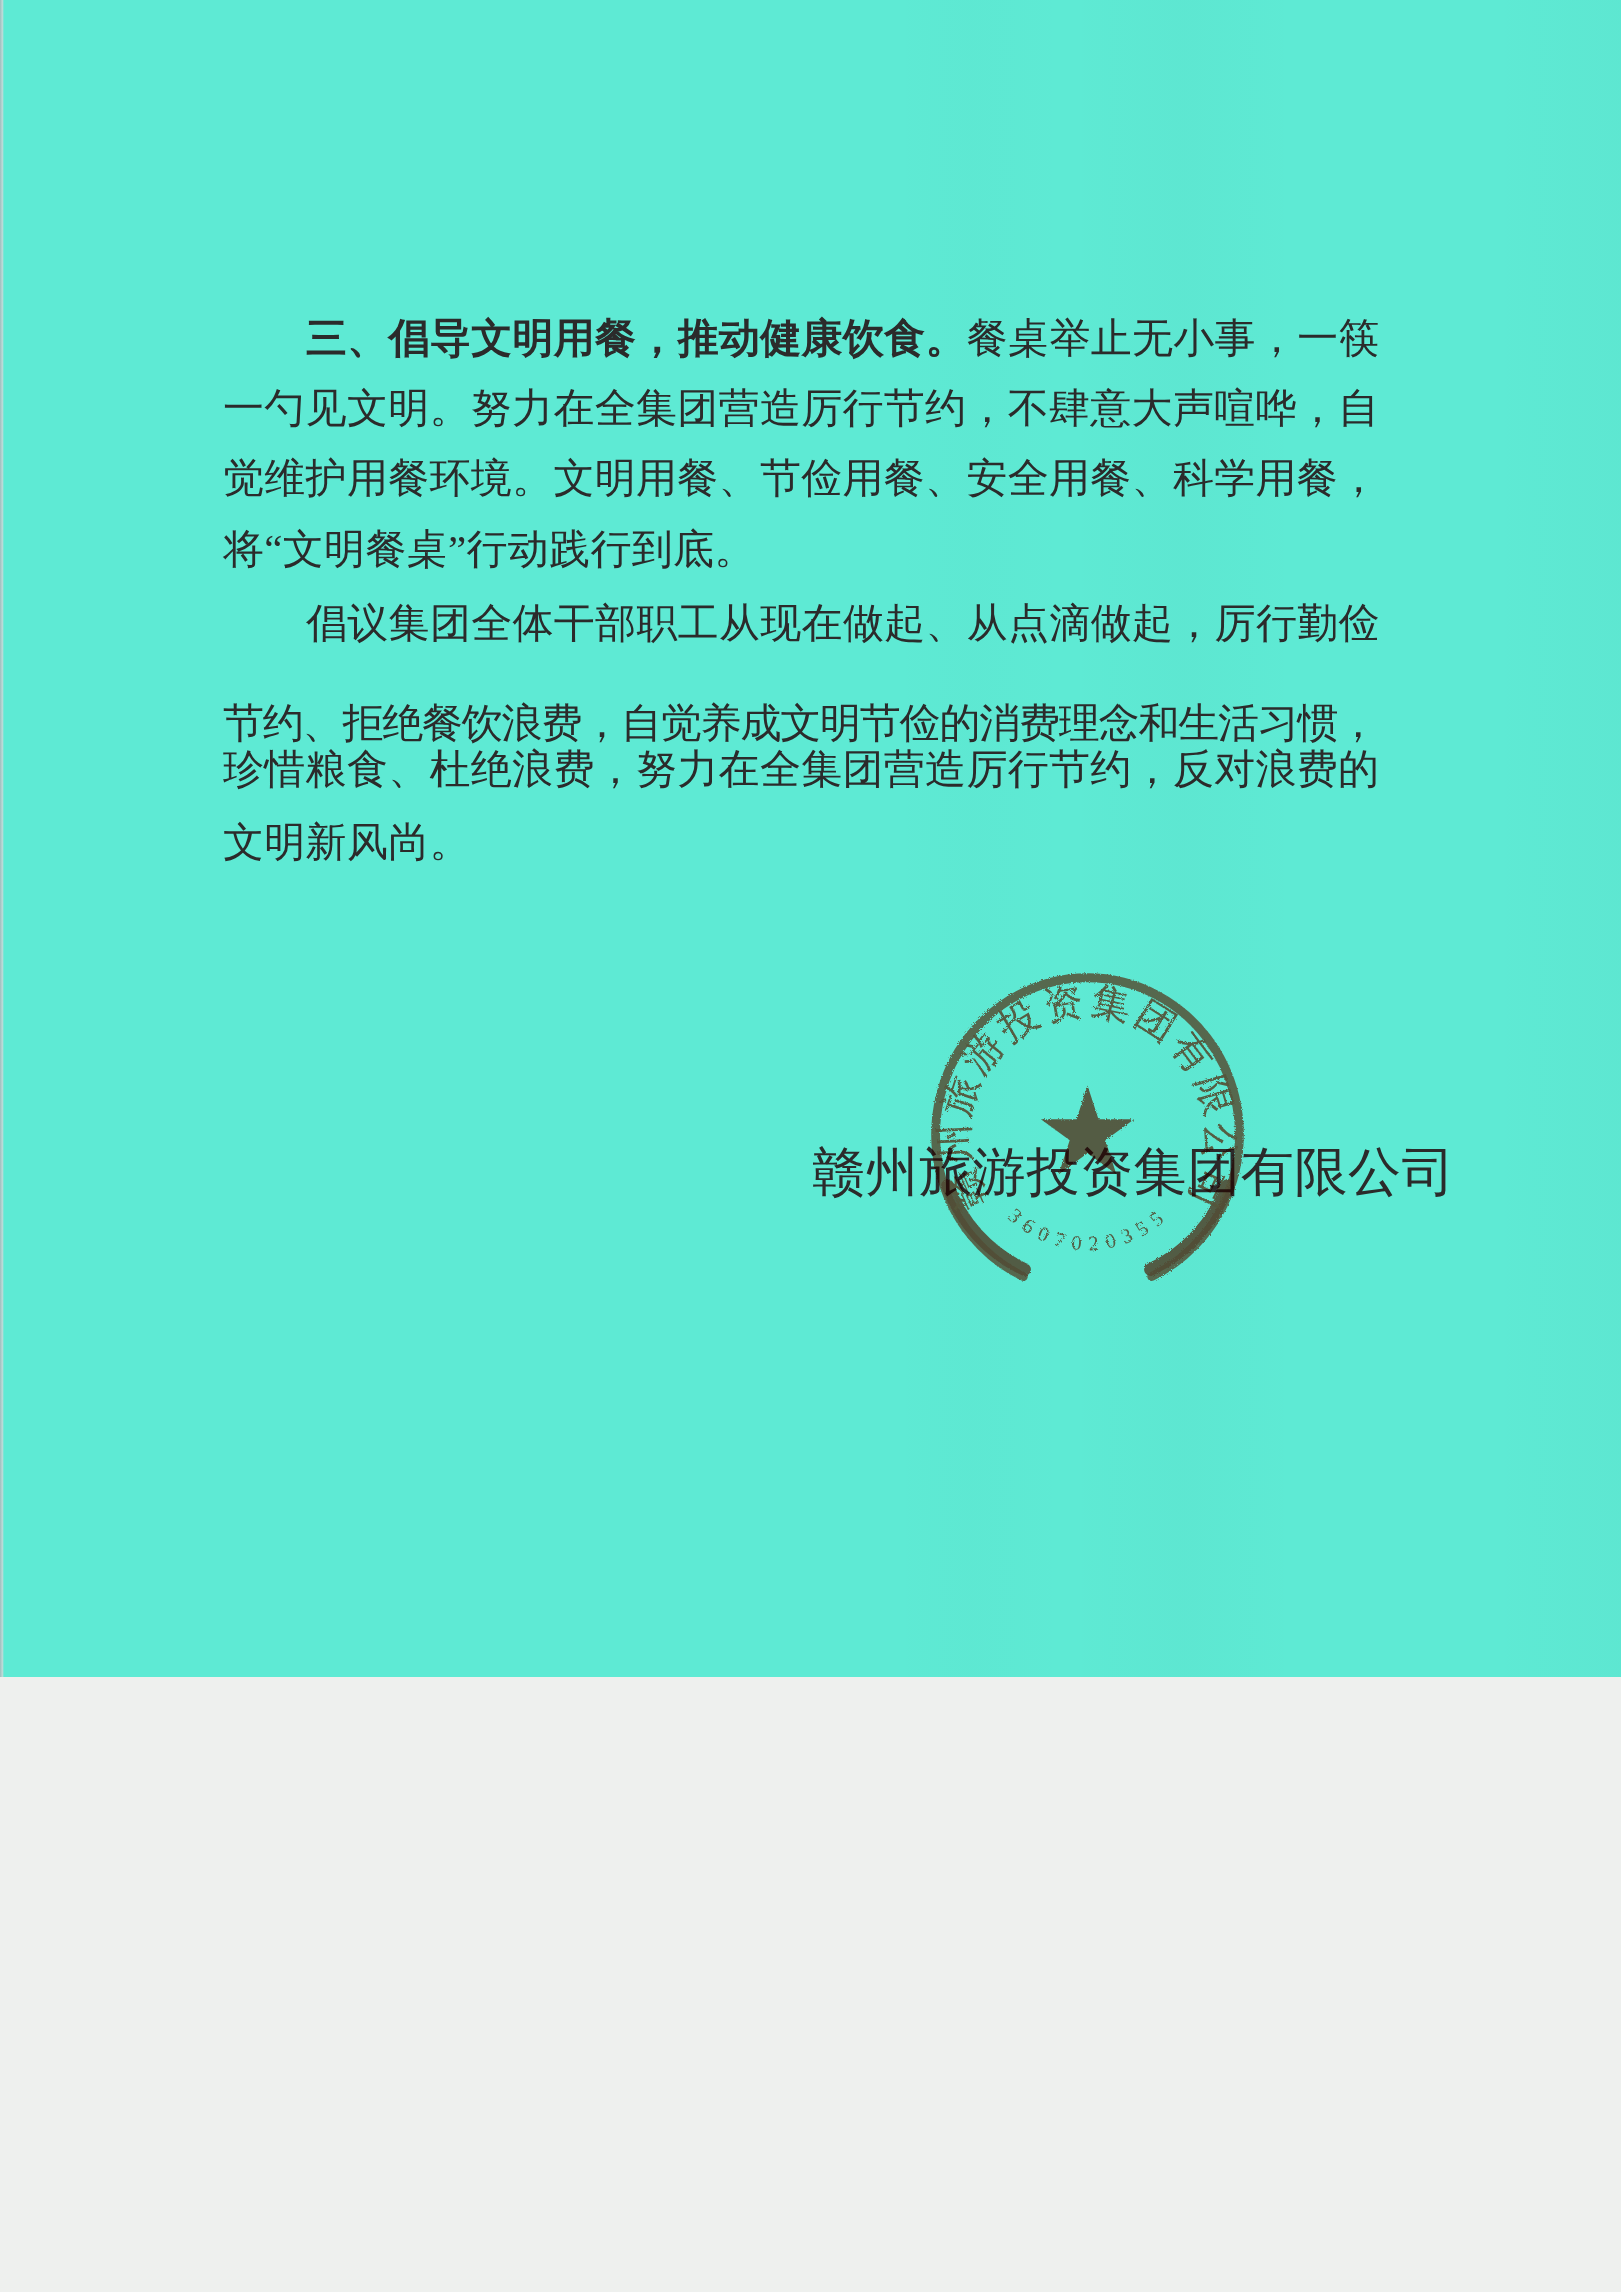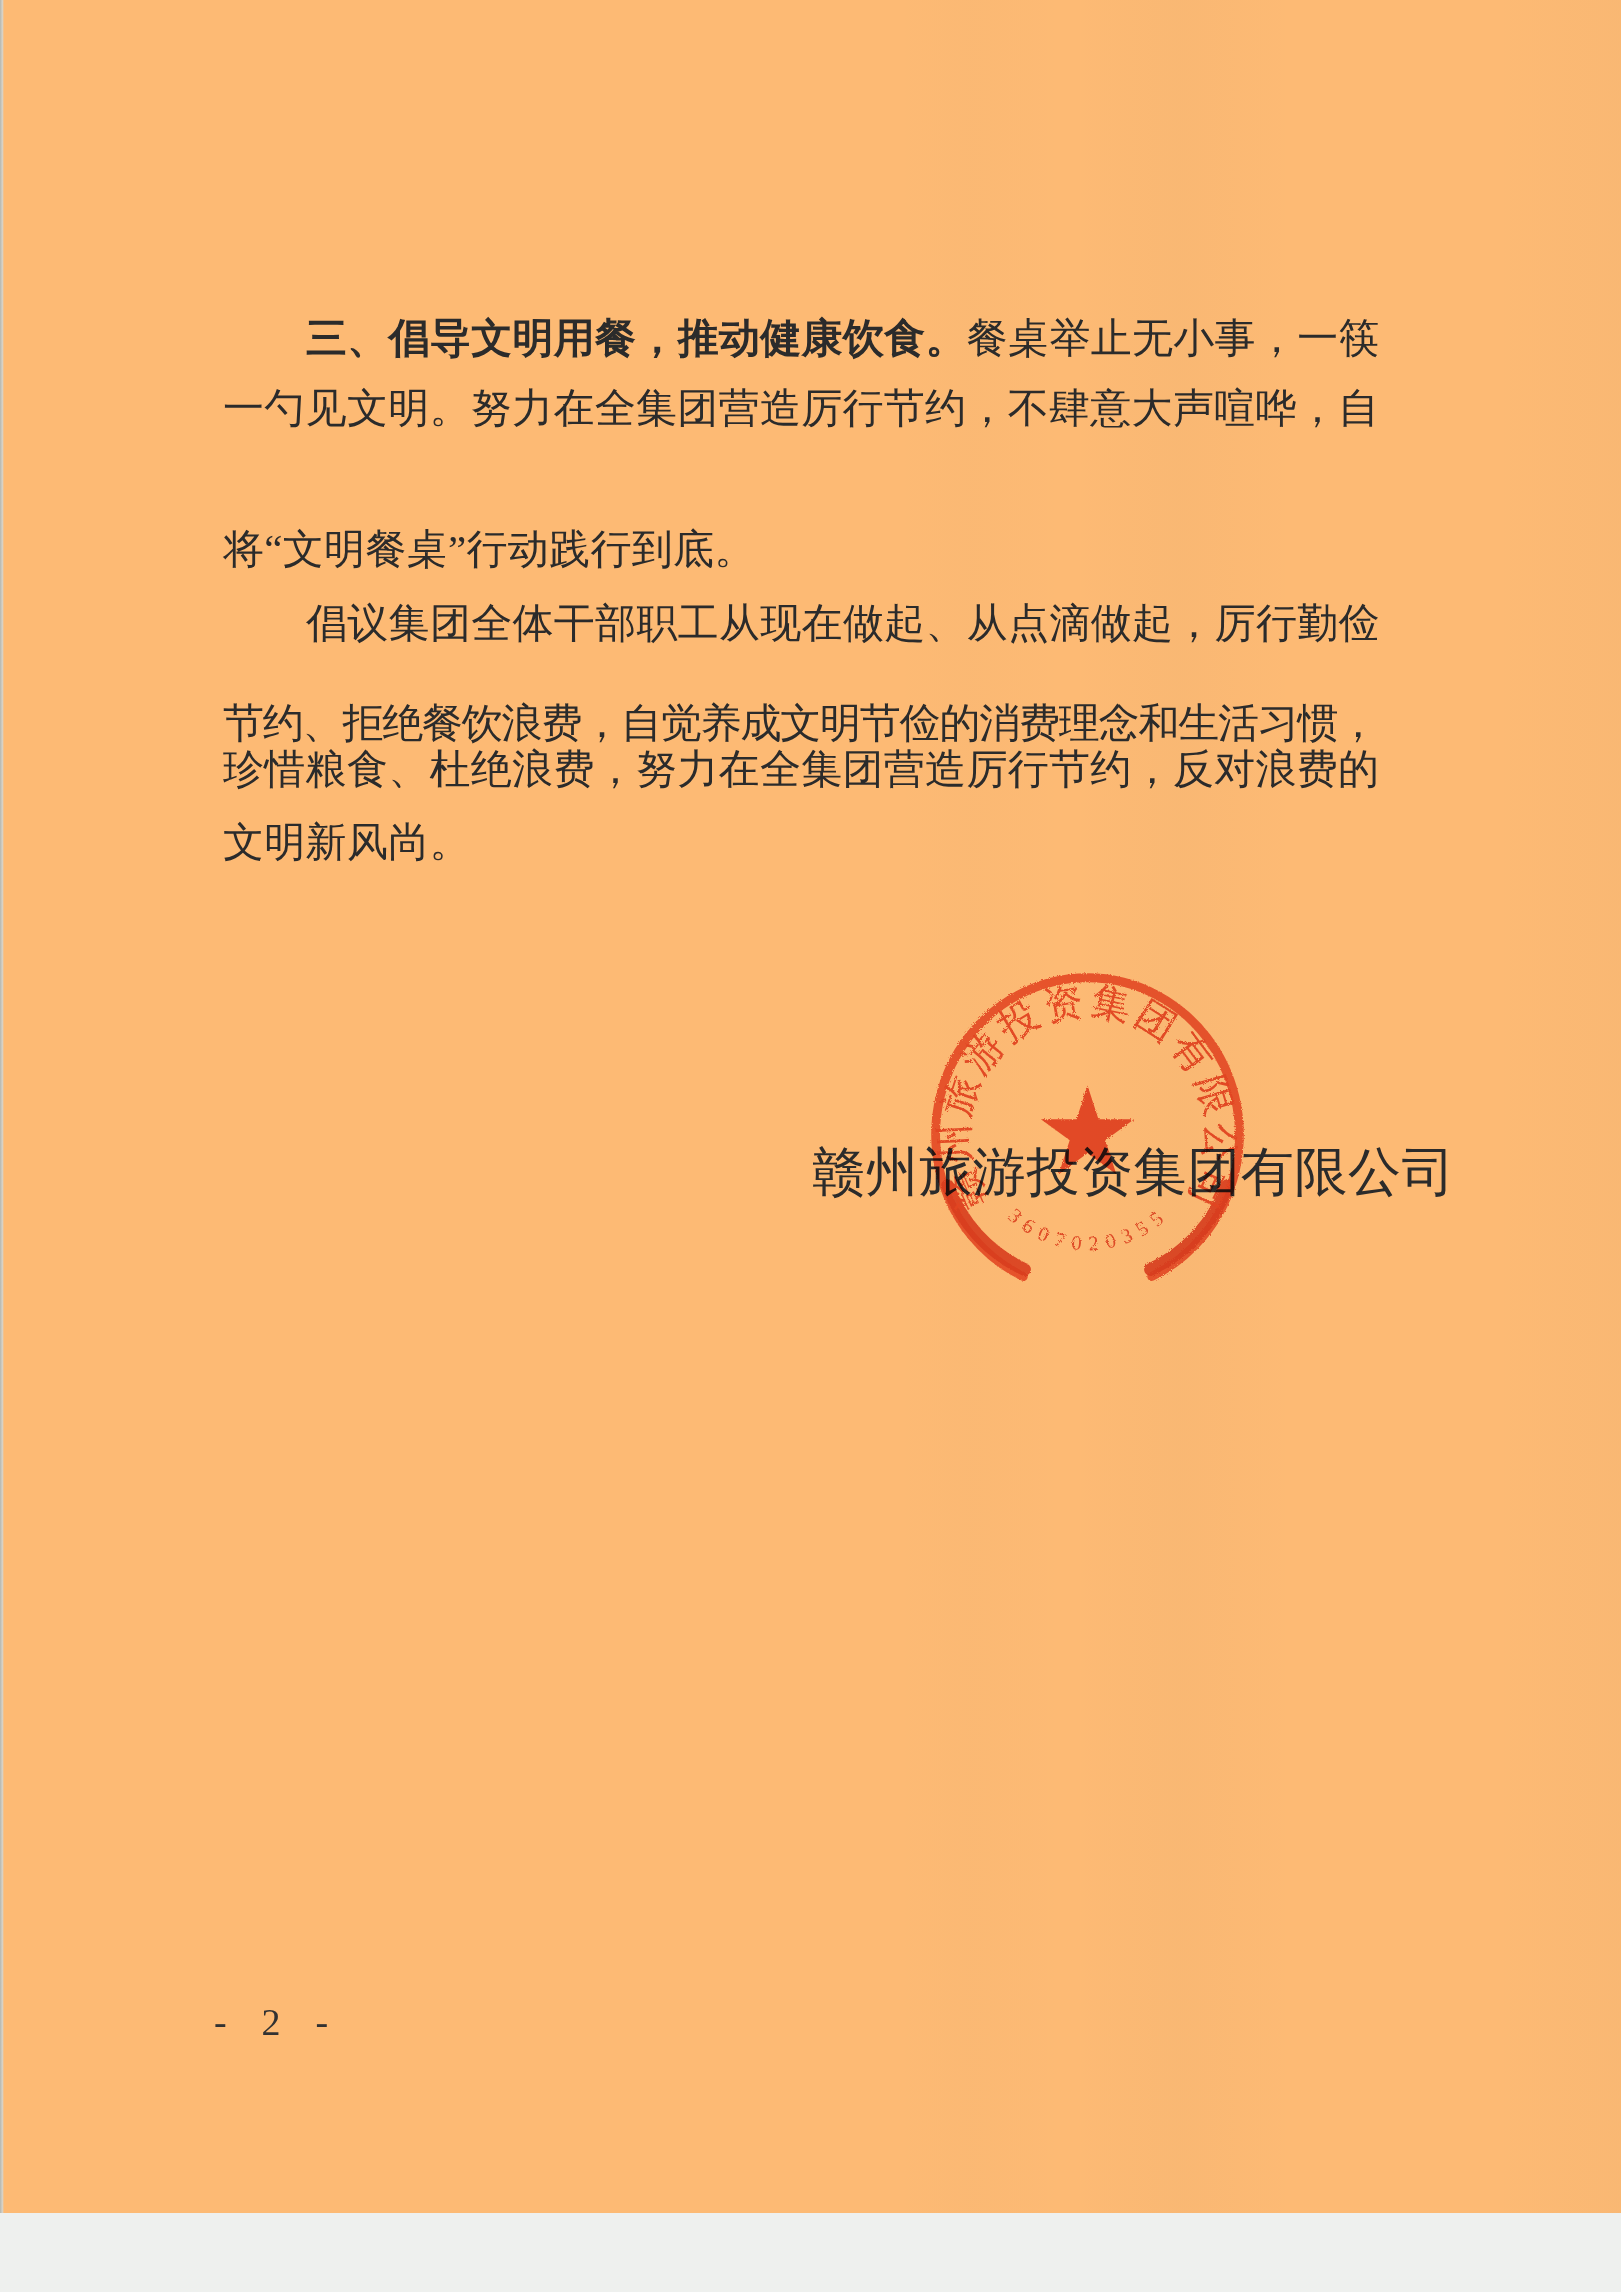--- a/index.html
+++ b/index.html
@@ -1,19 +1,19 @@
 <!DOCTYPE html>
 <html><head>
 <meta charset="utf-8">
 <style>
   html,body{margin:0;padding:0;background:#eef0ee;}
   .page{
     position:relative;
-    width:1621px;height:2213px;
-    background:#fdba74;
+    width:1621px;height:1677px;
+    background:#5eead4;
     overflow:hidden;
     font-family:"Liberation Serif","DejaVu Serif",serif;
     color:#2b2b2b;
     text-decoration:underline;
   }
   
   .scan-edge{
     position:absolute;left:0;top:0;width:3.9px;height:100%;
     background:linear-gradient(90deg,#a9b6b9,#cfd7d8 60%,rgba(255,255,255,0));
     opacity:.85;
@@ -56,20 +56,21 @@
 </head>
 <body>
 
 <div class="page">
 
   <div class="scan-edge"></div>
   <div class="scan-bands"></div>
 
   <div class="line indent" style="top:314px"><span class="lead-bold">三、倡导文明用餐，推动健康饮食。</span><span>餐桌举止无小事，一筷</span></div>
   <div class="line" style="top:384px">一勺见文明。努力在全集团营造厉行节约，不肆意大声喧哗，自</div>
+  <div class="line" style="top:454px">觉维护用餐环境。文明用餐、节俭用餐、安全用餐、科学用餐，</div>
   <div class="line indent" style="top:599px">倡议集团全体干部职工从现在做起、从点滴做起，厉行勤俭</div>
 
   <div class="line" style="top:525px">将“文明餐桌”行动践行到底。</div>
   <div class="line tight" style="top:671px">节约、拒绝餐饮浪费，自觉养成文明节俭的消费理念和生活习惯，</div>
   <div class="line" style="top:818px">文明新风尚。</div>
   <div class="line" style="top:745px">珍惜粮食、杜绝浪费，努力在全集团营造厉行节约，反对浪费的</div>
 
   <div class="signature">赣州旅游投资集团有限公司</div>
 
   <svg class="seal" viewBox="0 0 345 350">

